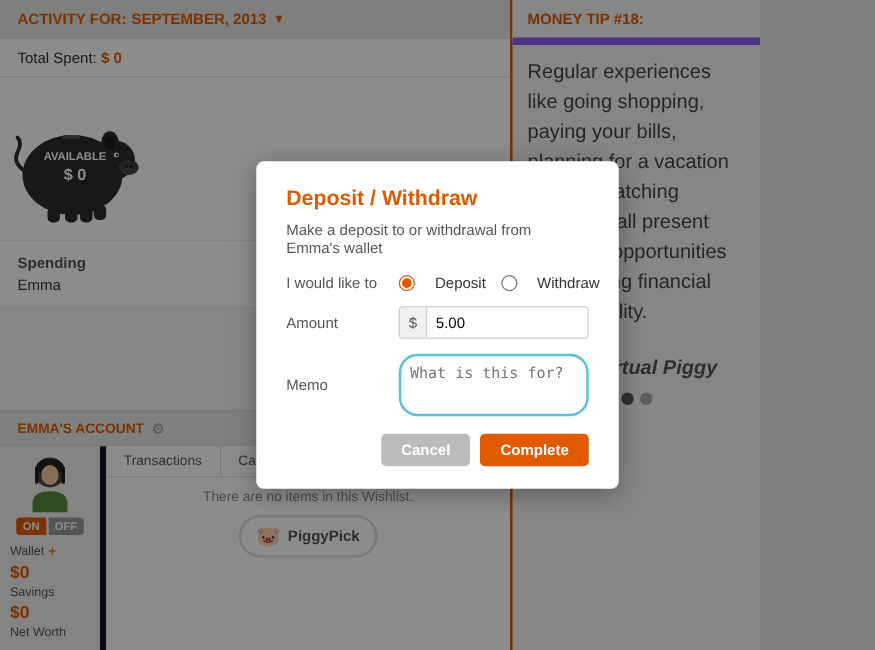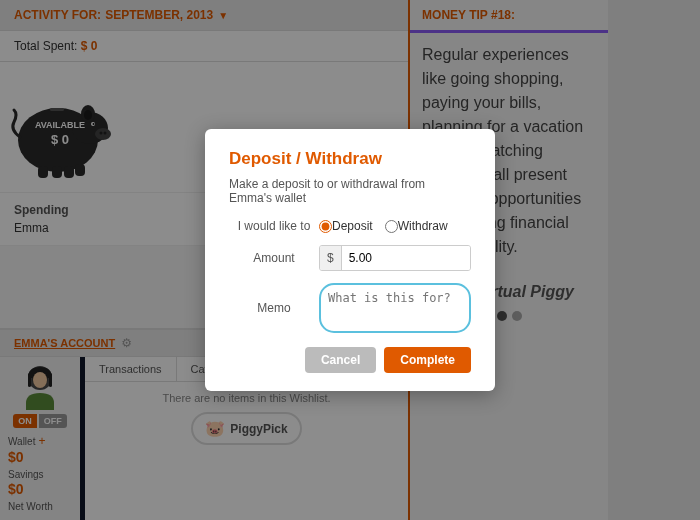--- a/index.html
+++ b/index.html
@@ -124,21 +124,20 @@
       display: flex;
       align-items: center;
       gap: 6px;
       border-bottom: 1px solid #ddd;
     }
     .emma-account-title {
       color: #e05a00;
       font-weight: bold;
       font-size: 11px;
       text-transform: uppercase;
-      text-decoration: underline;
     }
     .gear-icon {
       color: #999;
       font-size: 12px;
     }
     .emma-content {
       display: flex;
     }
     .emma-sidebar {
       width: 85px;
@@ -257,21 +256,21 @@
     
     .right-panel {
       width: 230px;
       background: #f5f5f5;
       border-left: 2px solid #e05a00;
       padding: 0;
     }
     .money-tip-header {
       background: #f5f5f5;
       padding: 8px 12px;
-      border-bottom: 3px solid #8b5cf6;
+      border-bottom: 6px solid #8b5cf6;
     }
     .money-tip-title {
       color: #e05a00;
       font-weight: bold;
       font-size: 12px;
       text-transform: uppercase;
     }
     .money-tip-text {
       padding: 10px 12px;
       font-size: 16px;
@@ -347,33 +346,33 @@
     }
     .modal-row {
       display: flex;
       align-items: center;
       margin-bottom: 12px;
     }
     .modal-row-label {
       font-size: 12px;
       color: #555;
       width: 90px;
-      text-align: center;
+      text-align: left;
       padding-right: 0;
       flex-shrink: 0;
     }
     .radio-group {
       display: flex;
       align-items: center;
       gap: 12px;
     }
     .radio-item {
       display: flex;
       align-items: center;
-      gap: 0;
+      gap: 16px;
       font-size: 12px;
       color: #333;
     }
     .radio-input {
       accent-color: #e05a00;
       width: 13px;
       height: 13px;
     }
     .amount-input-wrap {
       display: flex;

